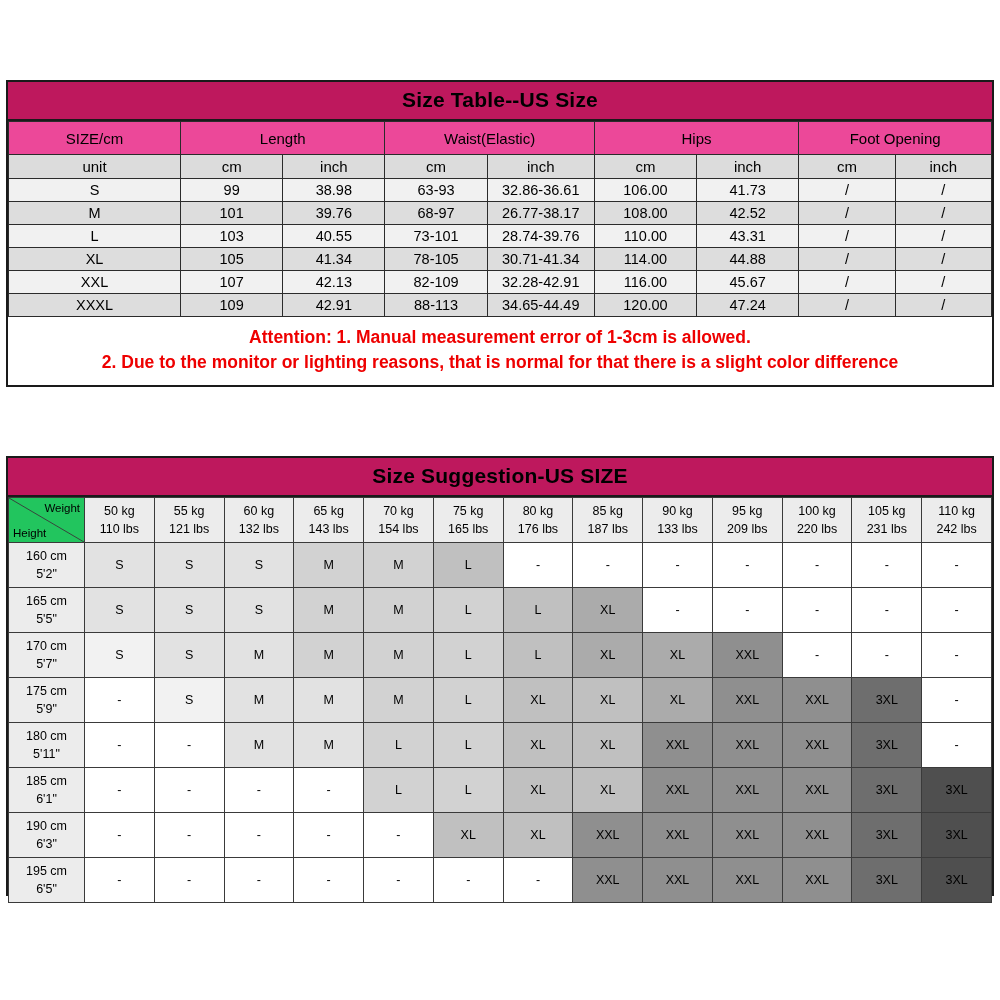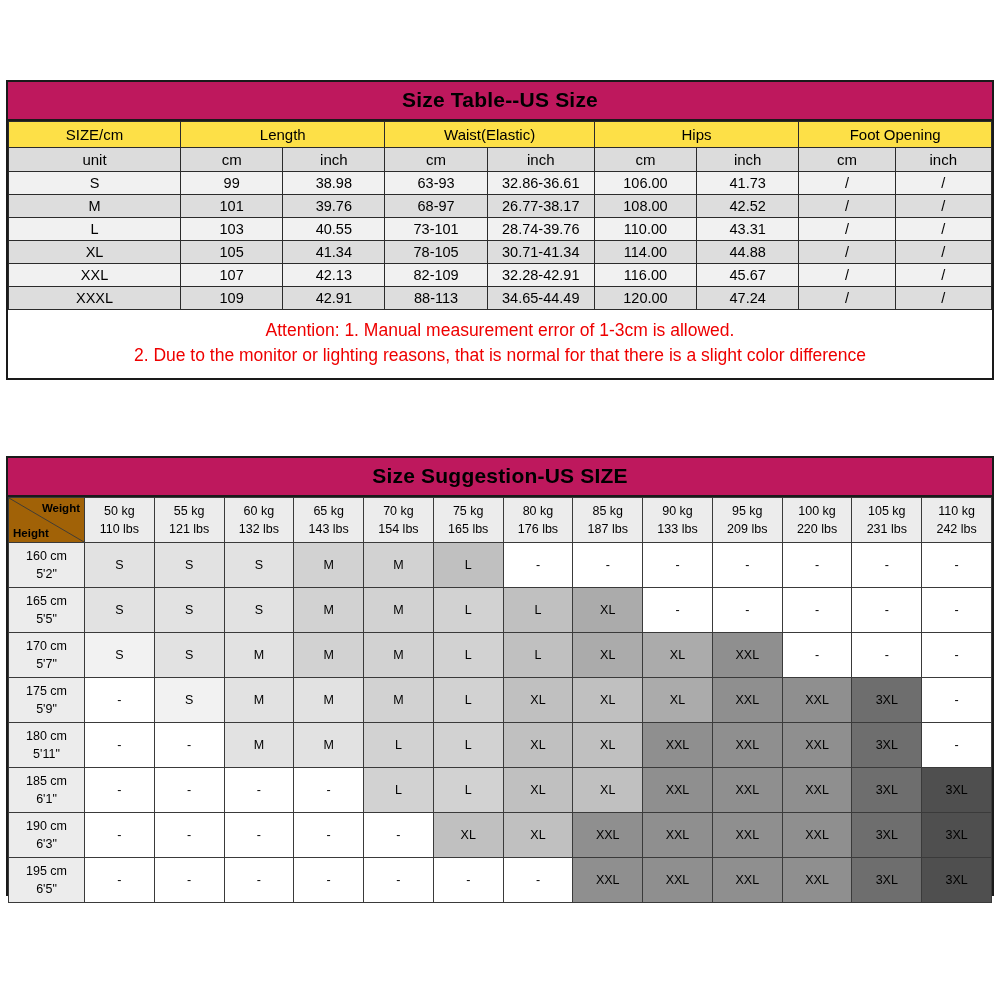--- a/index.html
+++ b/index.html
@@ -53,37 +53,37 @@
   table.grid td, table.grid th {
     border: 1px solid #2b2b2b;
     text-align: center;
     font-size: 14.5px;
     font-weight: normal;
     padding: 3px 2px;
     height: 23px;
     box-sizing: border-box;
   }
   table.grid tr.head td {
-    background: #fde047;
+    background: #ec4899;
     font-weight: normal;
     font-size: 15px;
-    height: 26px;
+    height: 33px;
   }
   table.grid tr.subhead td {
     background: #dcdcdc;
     font-size: 15px;
   }
   table.grid tr.odd td { background: #f1f1f1; }
   table.grid tr.even td { background: #dddddd; }
 
   .attention {
     padding: 8px 10px 10px 10px;
     text-align: center;
     color: #ee0000;
-    font-weight: normal;
+    font-weight: bold;
     font-size: 17.5px;
     line-height: 1.42;
   }
   .attention .line { display: block; }
 
   
   table.sugg {
     border-collapse: collapse;
     width: 100%;
     table-layout: fixed;
@@ -91,23 +91,22 @@
   table.sugg td {
     border: 1px solid #3a3a3a;
     text-align: center;
     font-size: 12.5px;
     height: 45px;
     box-sizing: border-box;
     padding: 0;
   }
   .corner-cell {
     position: relative;
-    background: #a16207;
+    background: #22c55e;
     width: 76px;
-    font-weight: bold;
   }
   .corner-cell .diag {
     position: absolute;
     left: 0; top: 0; width: 100%; height: 100%;
     overflow: hidden;
   }
   .corner-cell .wlabel {
     position: absolute;
     top: 4px; right: 4px;
     font-size: 11.5px;

